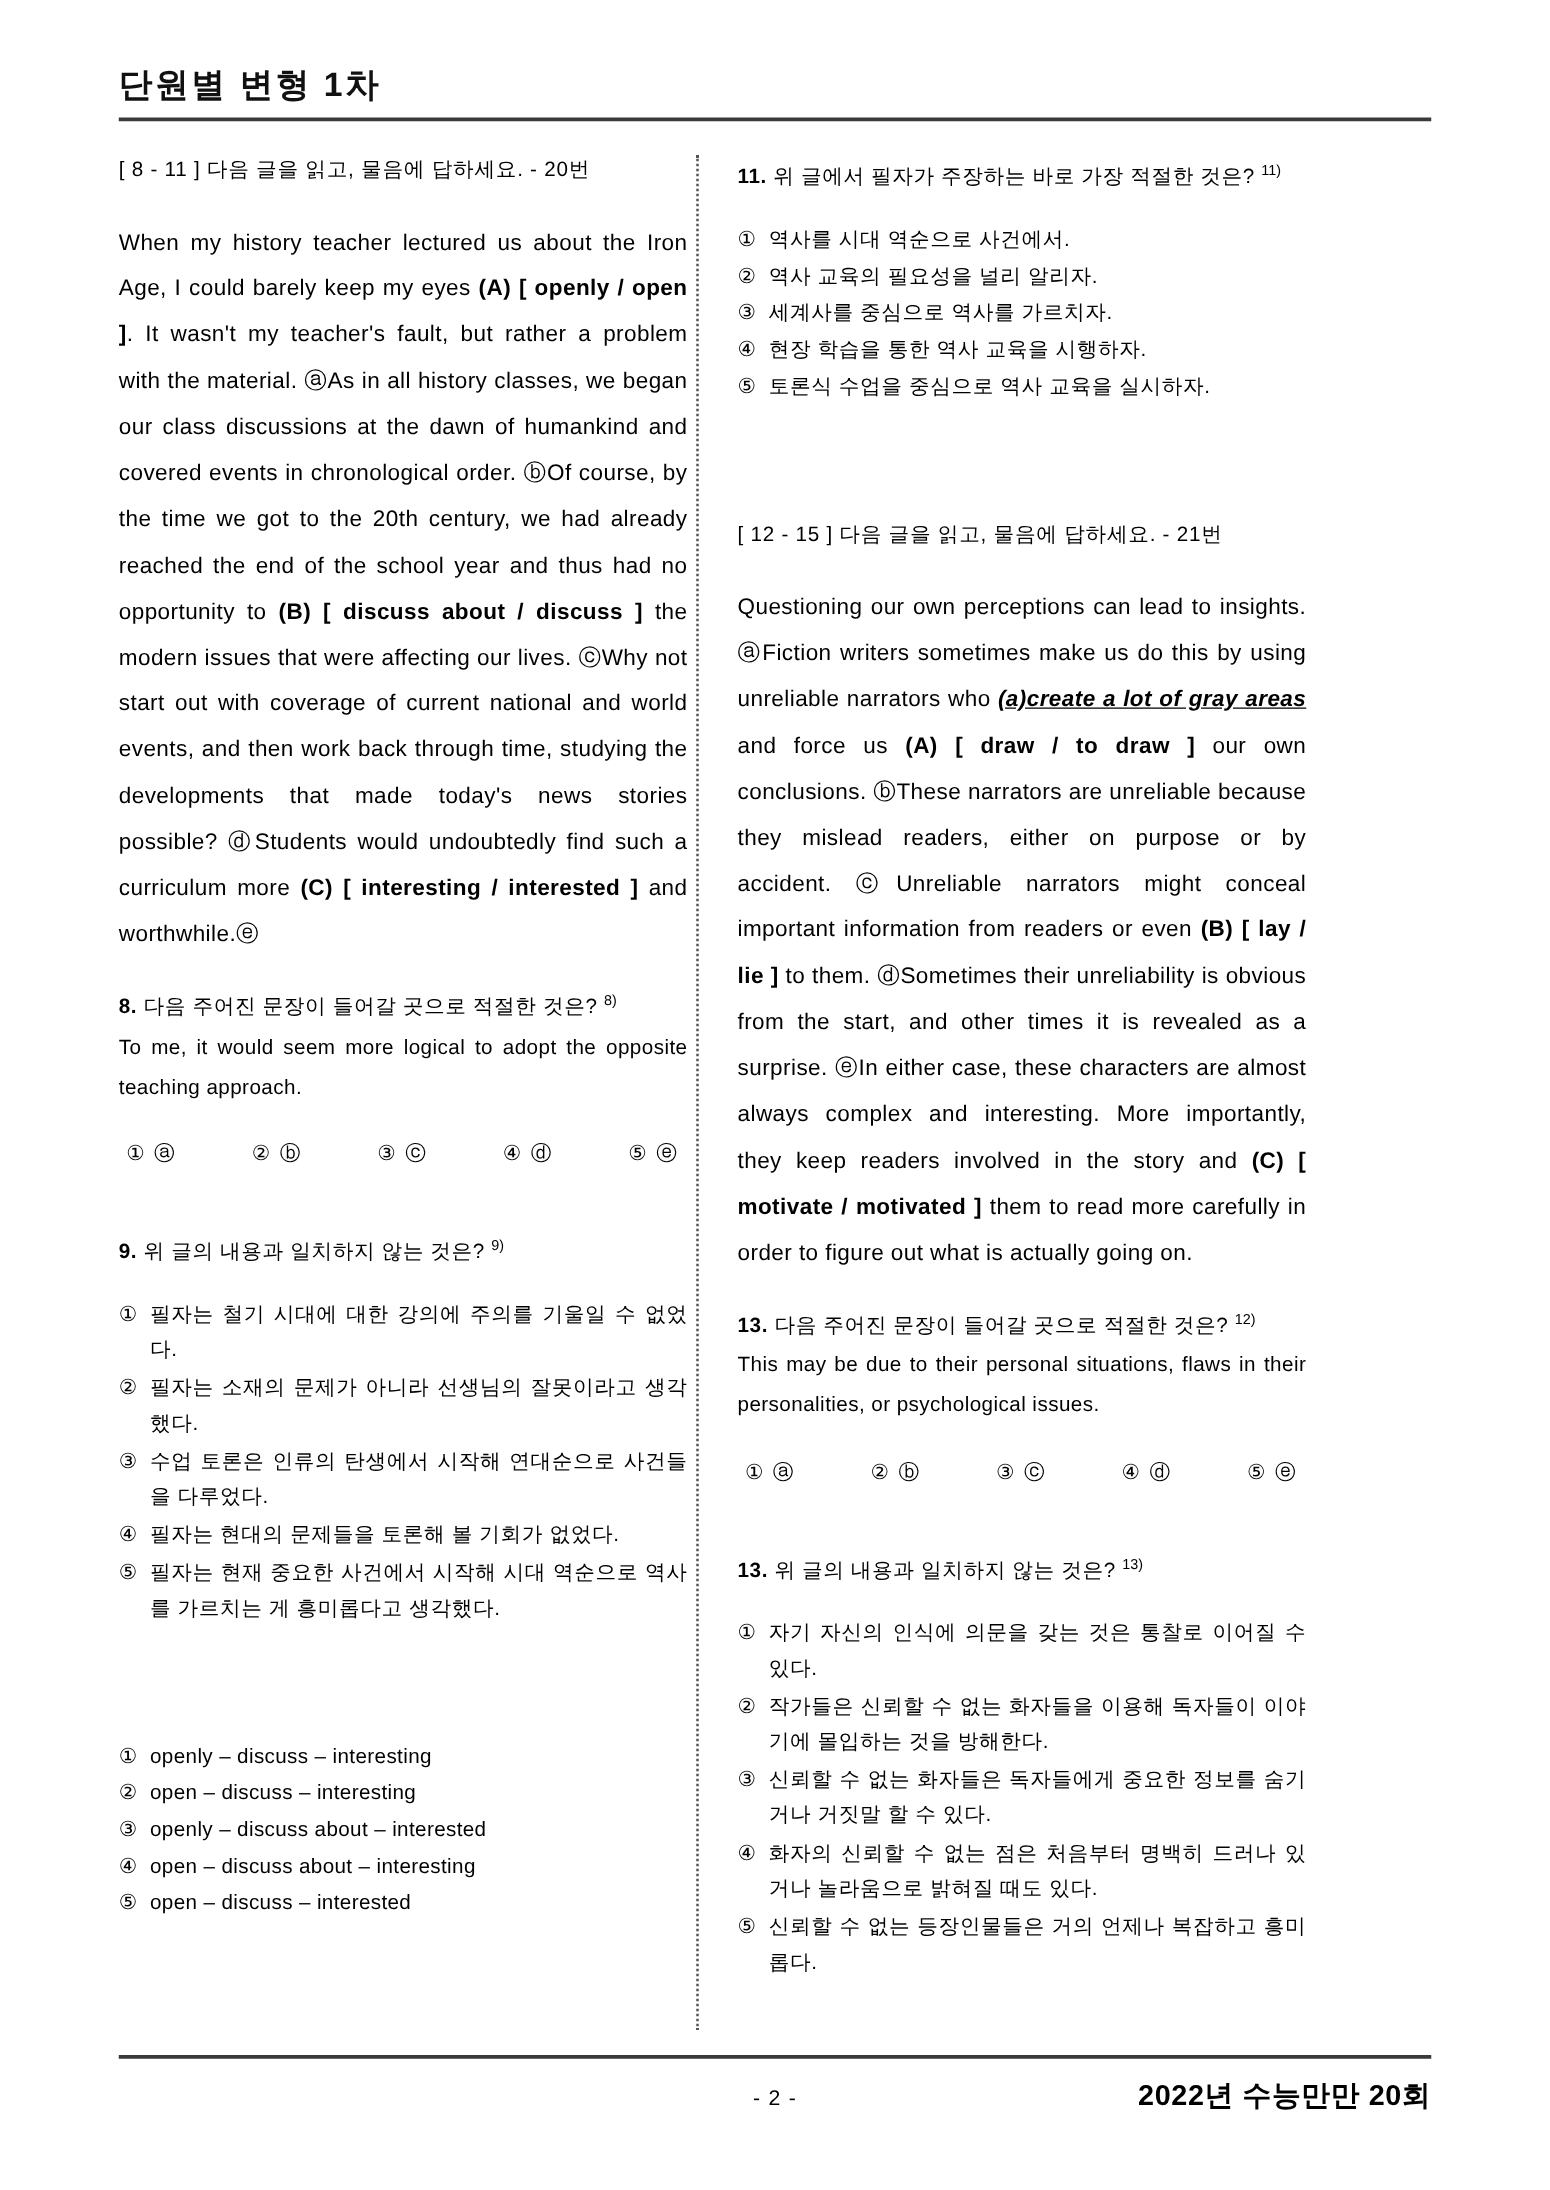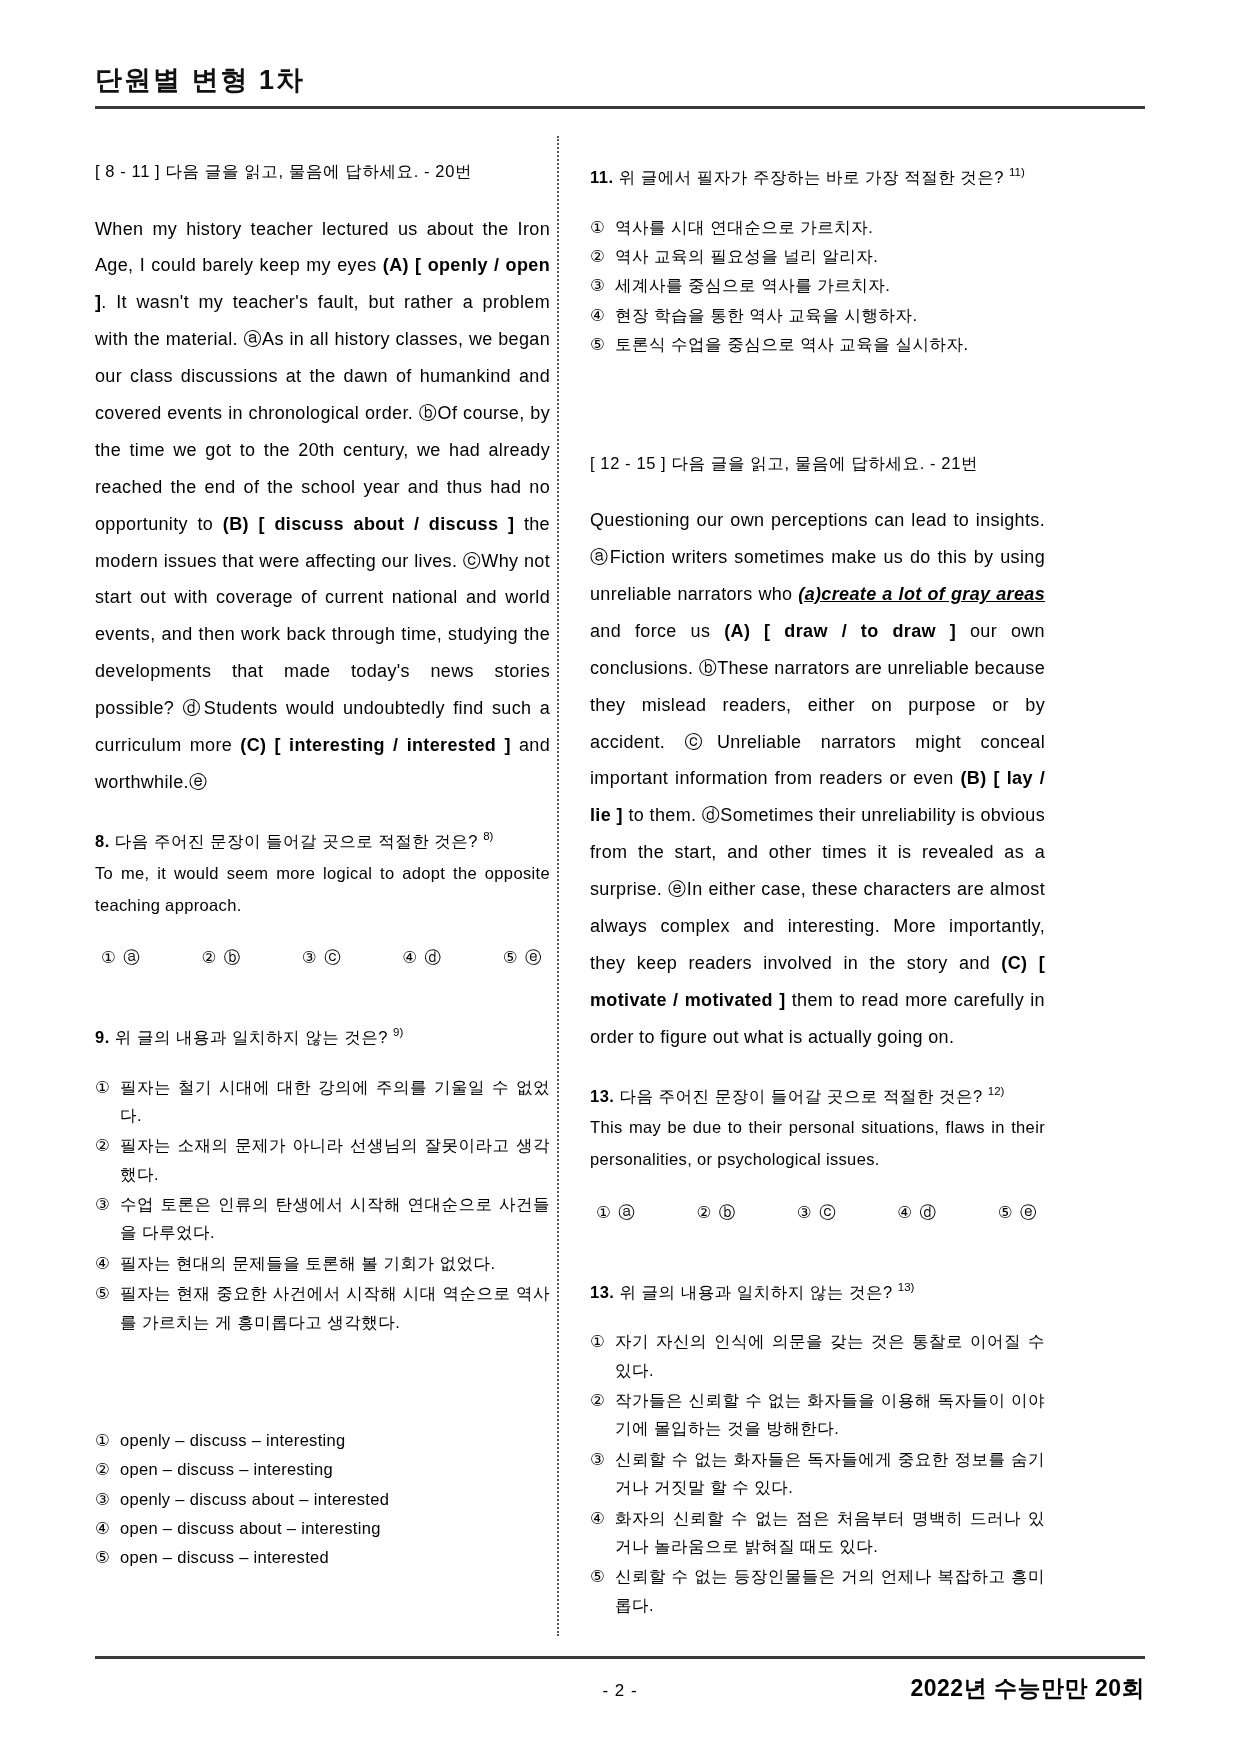--- a/index.html
+++ b/index.html
@@ -10,21 +10,21 @@
   body {
     width: 1240px;
     height: 1752px;
     font-family: "Liberation Sans", "DejaVu Sans", sans-serif;
     color: #000000;
     position: relative;
     overflow: hidden;
   }
   .page {
     position: absolute;
-    left: 0; top: 16px;
+    left: 0; top: 4px;
     width: 1240px;
     height: 1506px;
     box-sizing: border-box;
     padding: 0;
   }
 
   
   .header {
     position: absolute;
     left: 95px;
@@ -50,21 +50,20 @@
     position: absolute;
     left: 95px;
     top: 120px;
     width: 1050px;
     height: 1470px;
   }
   .col {
     position: absolute;
     top: 0;
     width: 455px;
-    margin-top: 23px;
   }
   .col-left  { left: 0; }
   .col-right { left: 495px; }
 
   .divider {
     position: absolute;
     left: 462px;
     top: 0;
     width: 0;
     height: 1500px;
@@ -285,21 +284,21 @@
     <div class="col col-right">
 
       <div class="qhead">
         <span class="qnum">11.</span>
         <span>위 글에서 필자가 주장하는 바로 가장 적절한 것은?</span>
         <span class="sup">11)</span>
       </div>
       <ul class="optlist tight">
           <li>
             <span class="num">①</span>
-            <span class="txt">역사를 시대 연대순으로 가르치자.</span>
+            <span class="txt">역사를 시대 역순으로 사건에서.</span>
           </li>
           <li>
             <span class="num">②</span>
             <span class="txt">역사 교육의 필요성을 널리 알리자.</span>
           </li>
           <li>
             <span class="num">③</span>
             <span class="txt">세계사를 중심으로 역사를 가르치자.</span>
           </li>
           <li>

